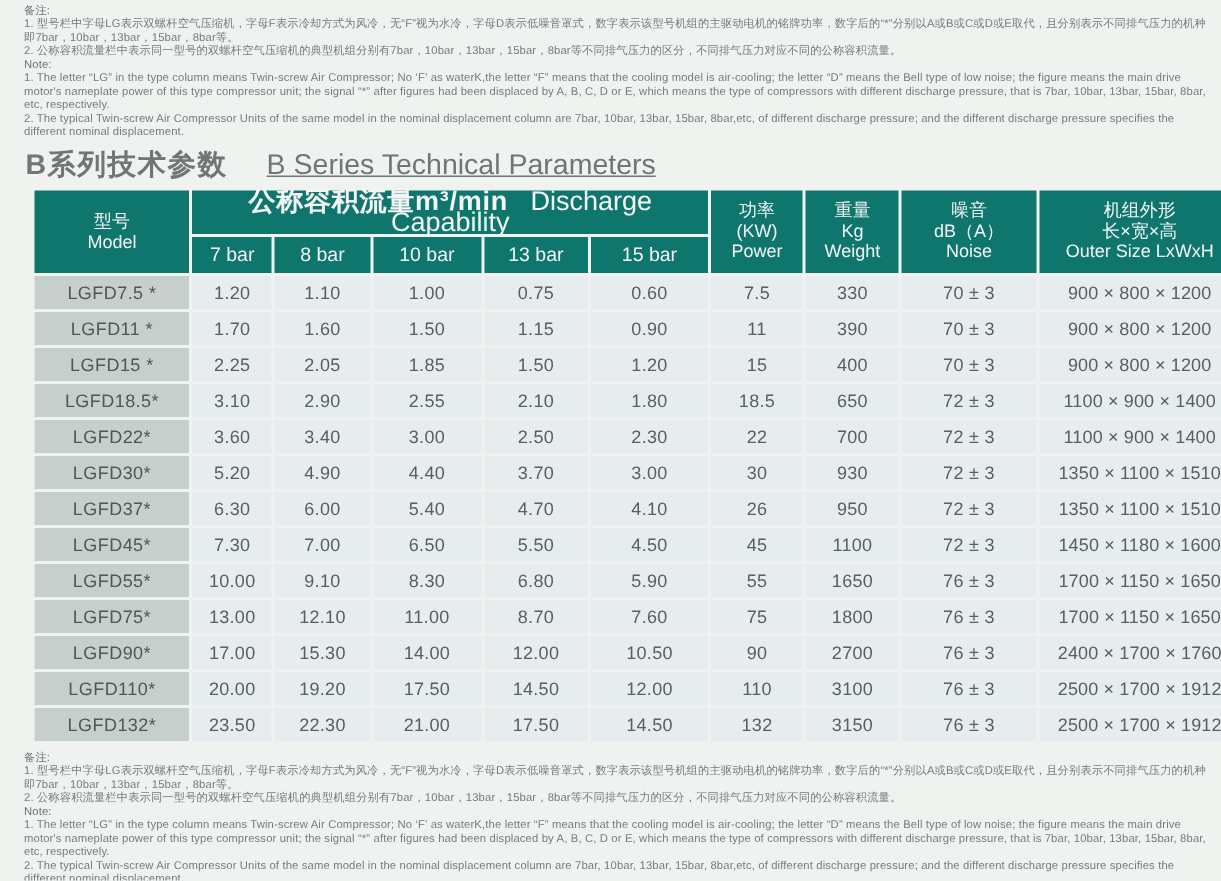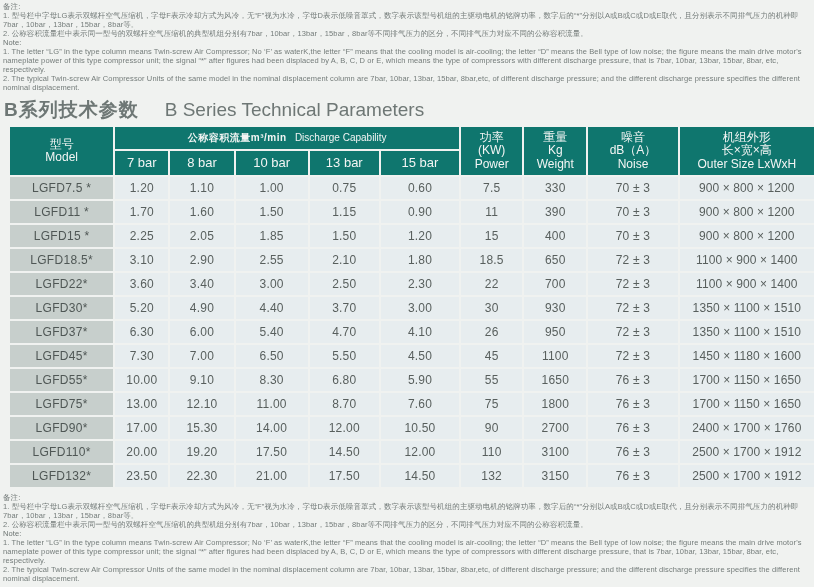--- a/index.html
+++ b/index.html
@@ -3,21 +3,21 @@
 <meta charset="utf-8">
 <style>
   * { margin: 0; padding: 0; box-sizing: border-box; }
   html, body {
     width: 814px; height: 587px;
     background: #f0f2f0;
     font-family: "Liberation Sans", "DejaVu Sans", sans-serif;
     overflow: hidden;
     color: #5c6462;
   }
-  .page { width: 814px; height: 587px; padding: 2px 3px 0 3px; position: relative; }
+  .page { width: 814px; height: 587px; padding: 2px 3px 0 16px; position: relative; }
 
   
   .notes {
     font-size: 7.5px;
     line-height: 9px;
     color: #747c7a;
     letter-spacing: 0.1px;
   }
   .notes .note-line { margin: 0; }
   .notes .note-label { color: #6b7371; }
@@ -33,20 +33,21 @@
   .title-zh {
     font-size: 19px;
     color: #6e7775;
     font-weight: 700;
     letter-spacing: 1px;
   }
   .title-en {
     font-size: 19px;
     color: #6e7775;
     font-weight: 400;
+    text-decoration: underline;
   }
 
   
   table.params {
     width: 808px;
     table-layout: fixed;
     border-collapse: separate;
     border-spacing: 2px;
     margin-left: 5px;
   }
@@ -54,21 +55,21 @@
     background: #0f766e;
     color: #f3f5f4;
     font-weight: 400;
     text-align: center;
     vertical-align: middle;
     font-size: 12px;
     line-height: 13.5px;
     padding: 1px 0;
   }
   th .h-sub { display: block; }
-  th.group-h { height: 22px; font-size: 10px; }
+  th.group-h { height: 22px; font-size: 18px; }
   th.group-h .grp-zh { font-weight: 700; letter-spacing: 0.5px; }
   tr.sub-header th { height: 24px; font-size: 13px; margin-top: 40px; }
   td {
     height: 22px;
     text-align: center;
     vertical-align: middle;
     font-size: 12px;
   }
   td.model-cell {
     background: #c7cfcc;

